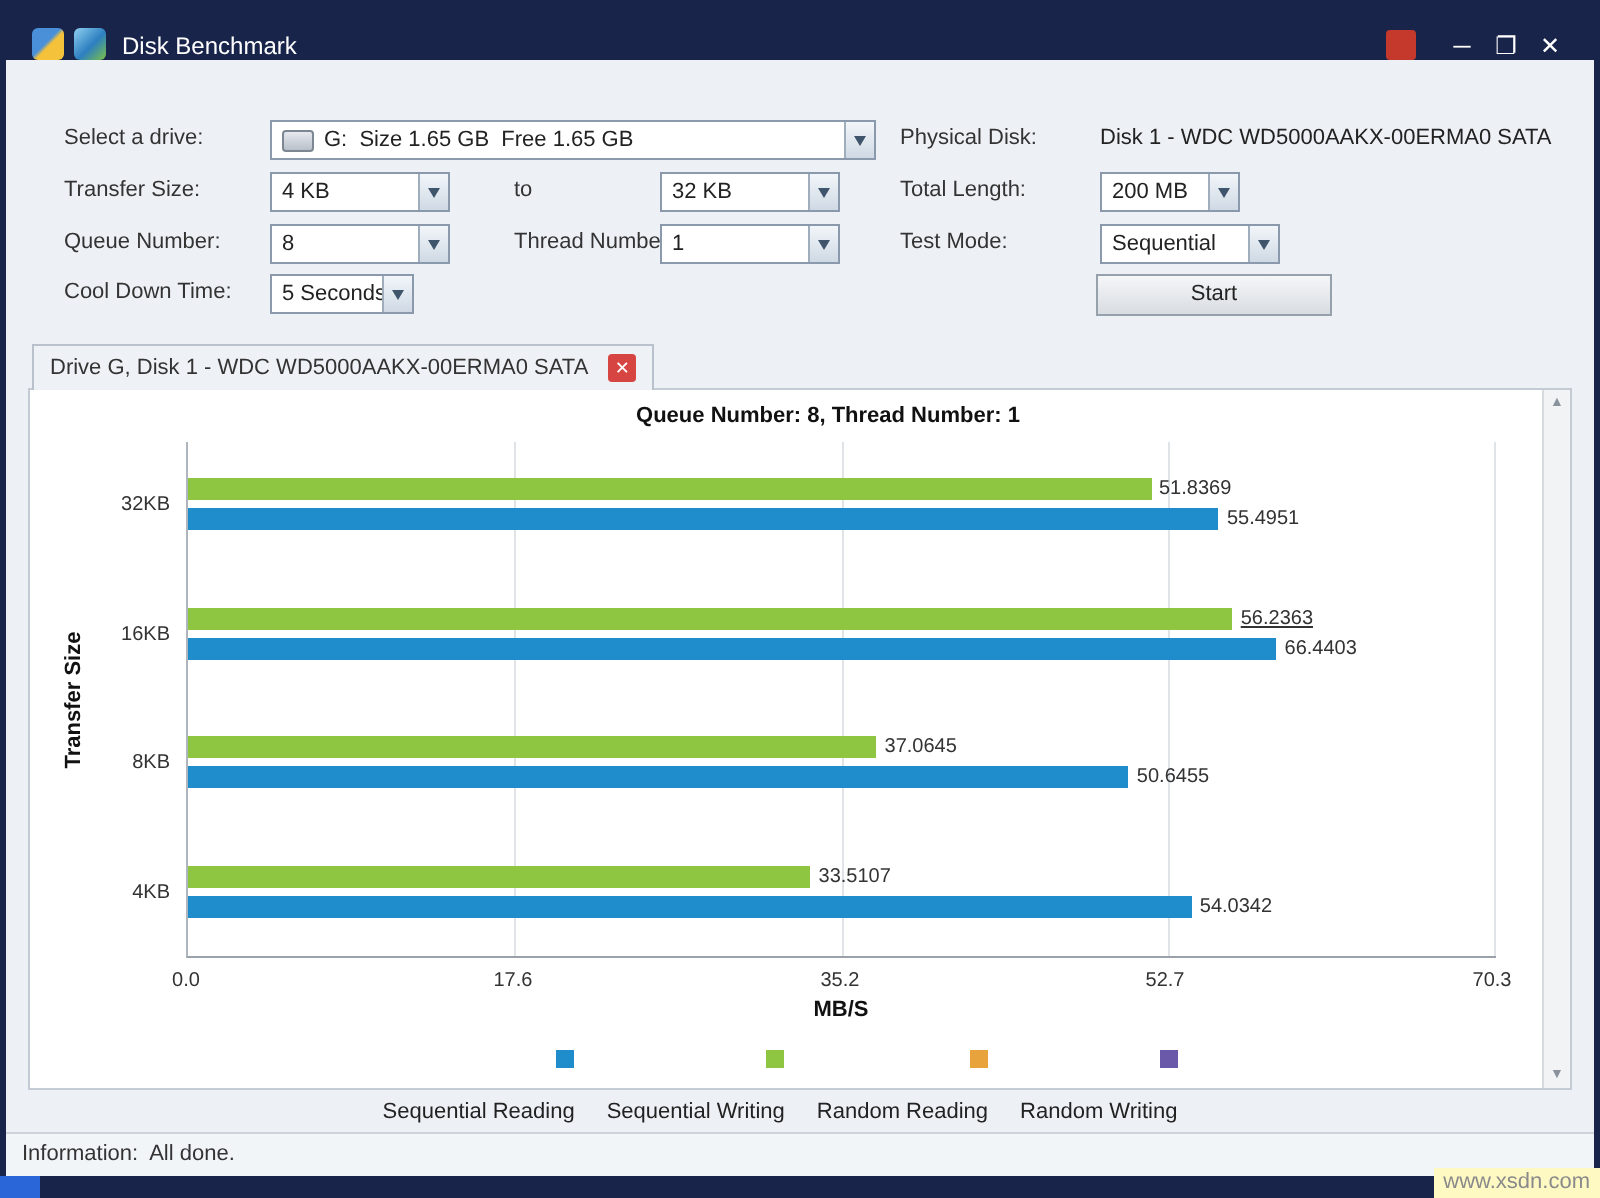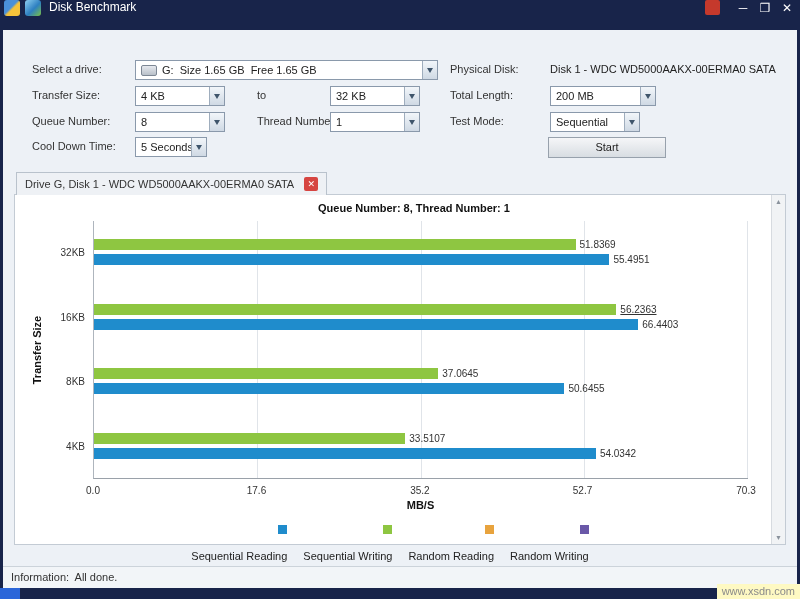--- a/index.html
+++ b/index.html
@@ -2,21 +2,21 @@
 <html><head>
 <meta charset="utf-8">
 <style>
   * { box-sizing: border-box; margin: 0; padding: 0; }
   html,body { width:800px; height:599px; overflow:hidden;
     font-family:"Liberation Sans", sans-serif; }
   .window { position:relative; width:800px; height:599px; background:#18244a; }
 
   
   .titlebar { position:absolute; top:0; left:0; right:0; height:30px;
-    display:flex; align-items:flex-start; padding:0 4px; color:#fff; }
+    display:flex; align-items:flex-end; padding:0 16px; color:#fff; }
   .tb-icon { width:16px; height:16px; border-radius:3px; margin-right:5px; flex:0 0 auto; }
   .tb-icon.one { background:linear-gradient(135deg,#4a90d9 45%,#f5c33b 55%); }
   .tb-icon.two { background:linear-gradient(135deg,#8fd0f0 0%,#2d7fc1 55%,#7bc144 100%); }
   .tb-title { font-size:12px; margin-left:3px; }
   .tb-controls { margin-left:auto; display:flex; align-items:center; }
   .red-badge { width:15px; height:15px; background:#c5392c; border-radius:2px; margin-right:10px; }
   .tb-btn { width:18px; text-align:center; font-size:12px; color:#fff; margin-left:4px; cursor:default; }
 
   
   .body-area { position:absolute; top:30px; left:3px; right:3px; bottom:11px; background:#edf1f6; }
@@ -117,21 +117,21 @@
     <div class="combo" style="left:132px; top:56px; width:90px;">
       <span class="txt">4 KB</span>
       <span class="arrow"></span>
     </div>
     <span class="flabel" style="left:254px; top:59px;">to</span>
     <div class="combo" style="left:327px; top:56px; width:90px;">
       <span class="txt">32 KB</span>
       <span class="arrow"></span>
     </div>
     <span class="flabel" style="left:447px; top:59px;">Total Length:</span>
-    <div class="combo" style="left:547px; top:56px; width:106px;">
+    <div class="combo" style="left:547px; top:56px; width:70px;">
       <span class="txt">200 MB</span>
       <span class="arrow"></span>
     </div>
 
     <span class="flabel" style="left:29px; top:85px;">Queue Number:</span>
     <div class="combo" style="left:132px; top:82px; width:90px;">
       <span class="txt">8</span>
       <span class="arrow"></span>
     </div>
     <span class="flabel" style="left:254px; top:85px;">Thread Number:</span>

